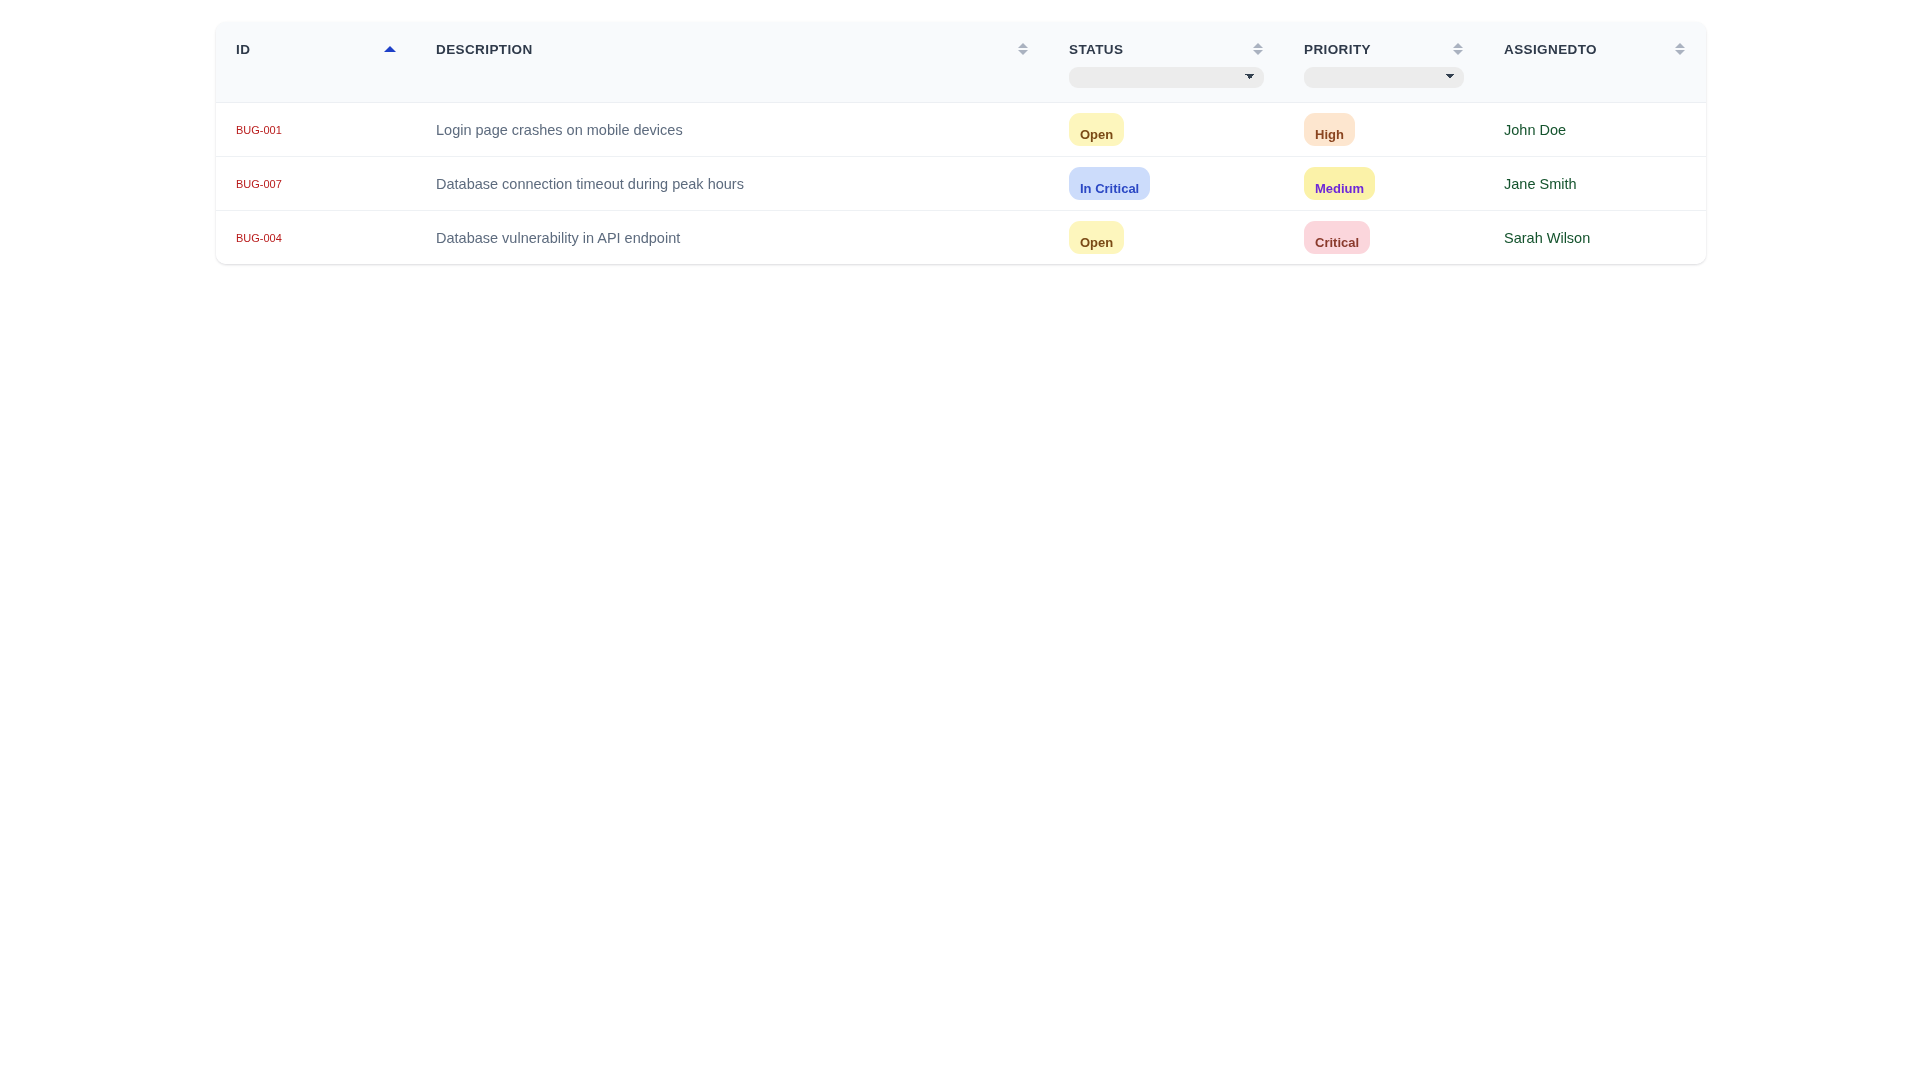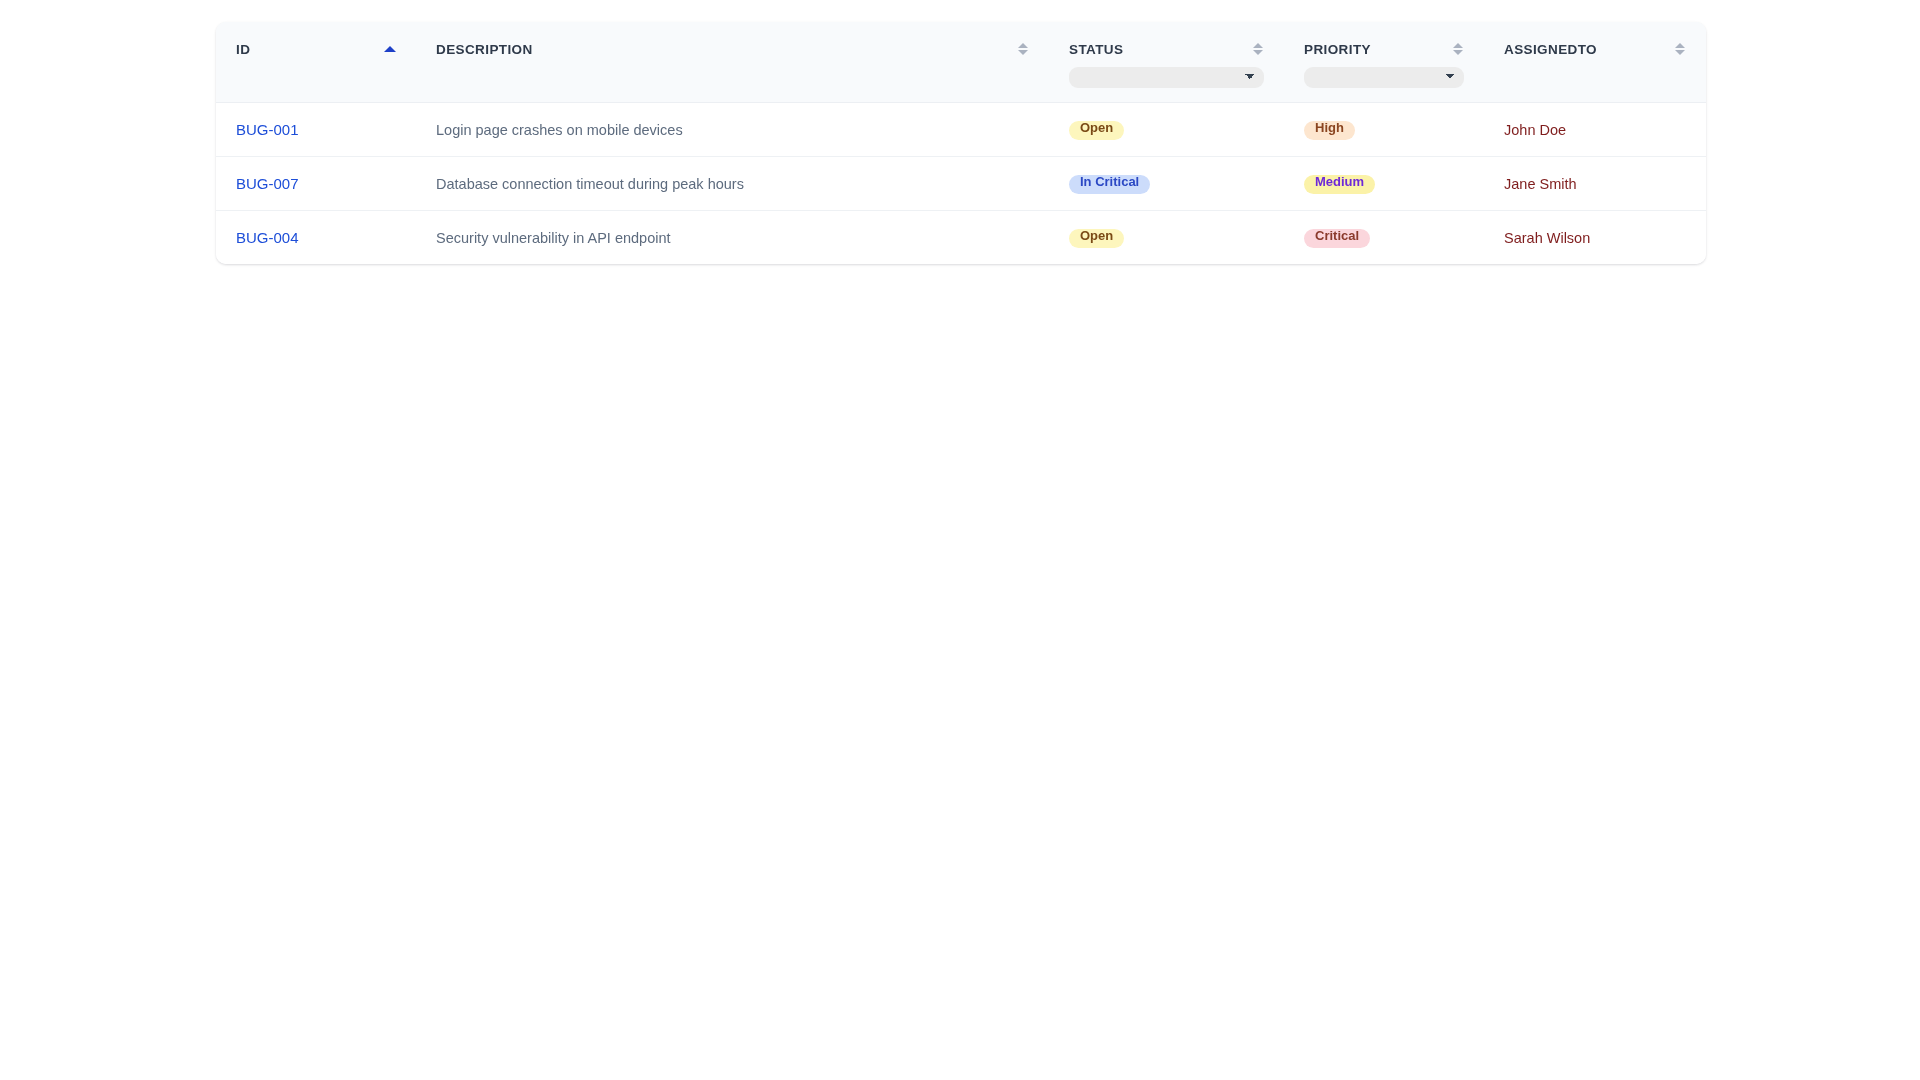--- a/index.html
+++ b/index.html
@@ -143,35 +143,35 @@
     color: #5d6b7e;
     vertical-align: middle;
     background: #ffffff;
   }
 
   tbody tr:last-child td {
     border-bottom: none;
   }
 
   td.cell-id {
-    color: #1d4ed8;
-    font-size: 15px;
+    color: #b91c1c;
+    font-size: 11px;
   }
 
   td.cell-desc {
     color: #5d6b7e;
   }
 
   td.cell-assignee {
-    color: #7f1d1d;
+    color: #14532d;
   }
 
   .badge {
     display: inline-block;
-    padding: 0 11px 5px 11px;
+    padding: 15px 11px 5px 11px;
     border-radius: 11px;
     font-size: 13px;
     font-weight: bold;
     line-height: 1.05;
     white-space: nowrap;
   }
 
   
   col.c-id       { width: 200px; }
   col.c-desc     { width: 633px; }
@@ -263,21 +263,21 @@
           </tr>
           <tr>
             <td class="cell-id">BUG-007</td>
             <td class="cell-desc">Database connection timeout during peak hours</td>
             <td><span class="badge" style="background: rgb(204, 220, 251); color: rgb(43, 72, 196);">In Critical</span></td>
             <td><span class="badge" style="background: rgb(251, 242, 168); color: #6d28d9;">Medium</span></td>
             <td class="cell-assignee">Jane Smith</td>
           </tr>
           <tr>
             <td class="cell-id">BUG-004</td>
-            <td class="cell-desc">Security vulnerability in API endpoint</td>
+            <td class="cell-desc">Database vulnerability in API endpoint</td>
             <td><span class="badge" style="background: rgb(253, 246, 189); color: rgb(122, 74, 22);">Open</span></td>
             <td><span class="badge" style="background: rgb(251, 214, 220); color: rgb(138, 58, 44);">Critical</span></td>
             <td class="cell-assignee">Sarah Wilson</td>
           </tr>
         </tbody>
     </table>
   </div>
 
 </div>
 

